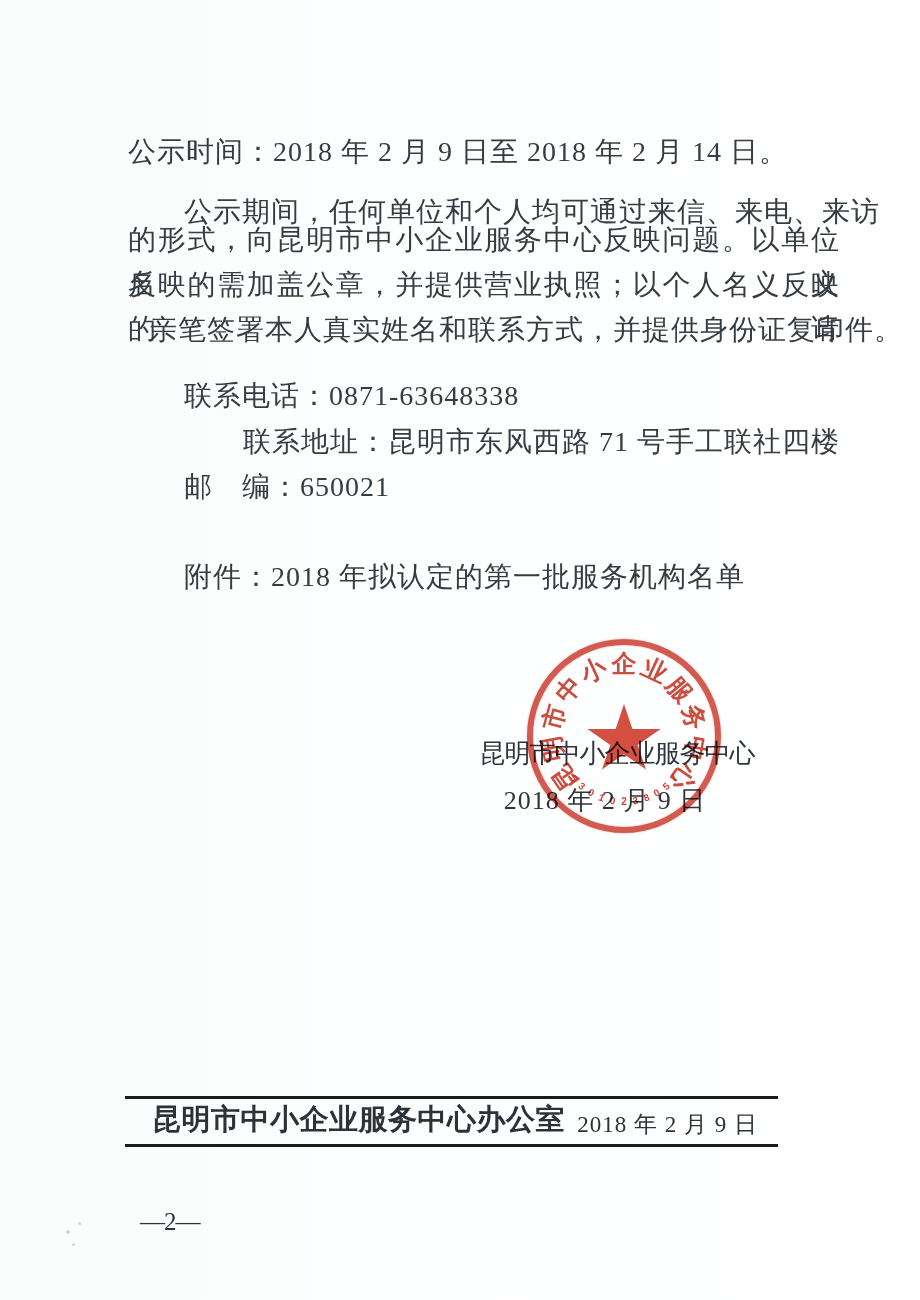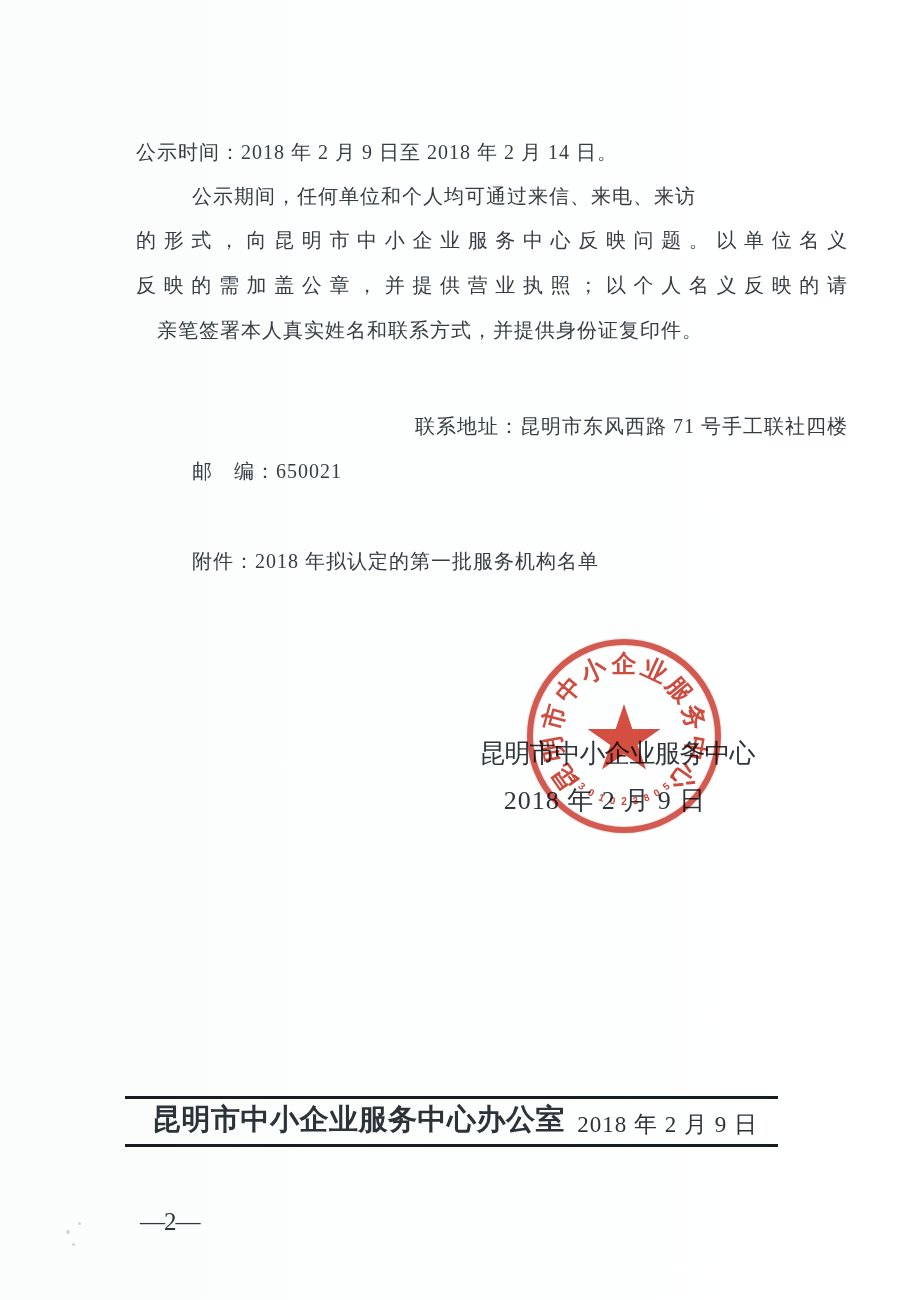--- a/index.html
+++ b/index.html
@@ -6,26 +6,26 @@
   .page{
     position:relative;
     width:920px;height:1300px;
     background:linear-gradient(90deg,#fafdfc 0%,#fdfefe 40%,#ffffff 100%);
     font-family:"Liberation Serif","DejaVu Serif",serif;
     color:#353c42;
     overflow:hidden;
   }
   
   .line{
-    position:absolute;left:136px;width:712px;height:44px;
-    font-size:20px;line-height:44px;letter-spacing:1px;
+    position:absolute;left:128px;width:712px;height:44px;
+    font-size:28px;line-height:44px;letter-spacing:1px;
     white-space:nowrap;color:#353c42;
   }
   .line.fill{white-space:normal;text-align:justify;text-align-last:justify;}
-  .line.indent{padding-left:56px;width:656px;}
+  .line.indent{padding-left:56px;width:656px;margin-top:16px;}
   .l1{top:130px;} .l2{top:174px;} .l3{top:218px;} .l4{top:263px;}
   .l5{top:308px;margin-left:21px;} .l6{top:358px;} .l7{top:404px;text-align:right;} .l8{top:449px;}
   .l9{top:539px;}
   
   .sig-org{
     position:absolute;left:457px;top:739px;width:320px;height:30px;
     text-align:center;font-size:26px;line-height:30px;letter-spacing:-1px;
     color:#2e353b;z-index:2;
   }
   .sig-date{
@@ -109,20 +109,21 @@
 </head>
 <body>
 
 <div class="page">
 
   <div class="line l1">公示时间：2018 年 2 月 9 日至 2018 年 2 月 14 日。</div>
   <div class="line l2 indent">公示期间，任何单位和个人均可通过来信、来电、来访</div>
   <div class="line l3 fill">的形式，向昆明市中小企业服务中心反映问题。以单位名义</div>
   <div class="line l4 fill">反映的需加盖公章，并提供营业执照；以个人名义反映的请</div>
   <div class="line l5">亲笔签署本人真实姓名和联系方式，并提供身份证复印件。</div>
+  <div class="line l6 indent">联系电话：0871-63648338</div>
   <div class="line l7 indent">联系地址：昆明市东风西路 71 号手工联社四楼</div>
   <div class="line l8 indent">邮　编：650021</div>
   <div class="line l9 indent">附件：2018 年拟认定的第一批服务机构名单</div>
 
   <div class="sig-org">昆明市中小企业服务中心</div>
   <div class="sig-date">2018 年 2 月 9 日</div>
 
   <div class="seal">
     <div class="seal-ring"></div>
     <span class="seal-char">昆</span>

